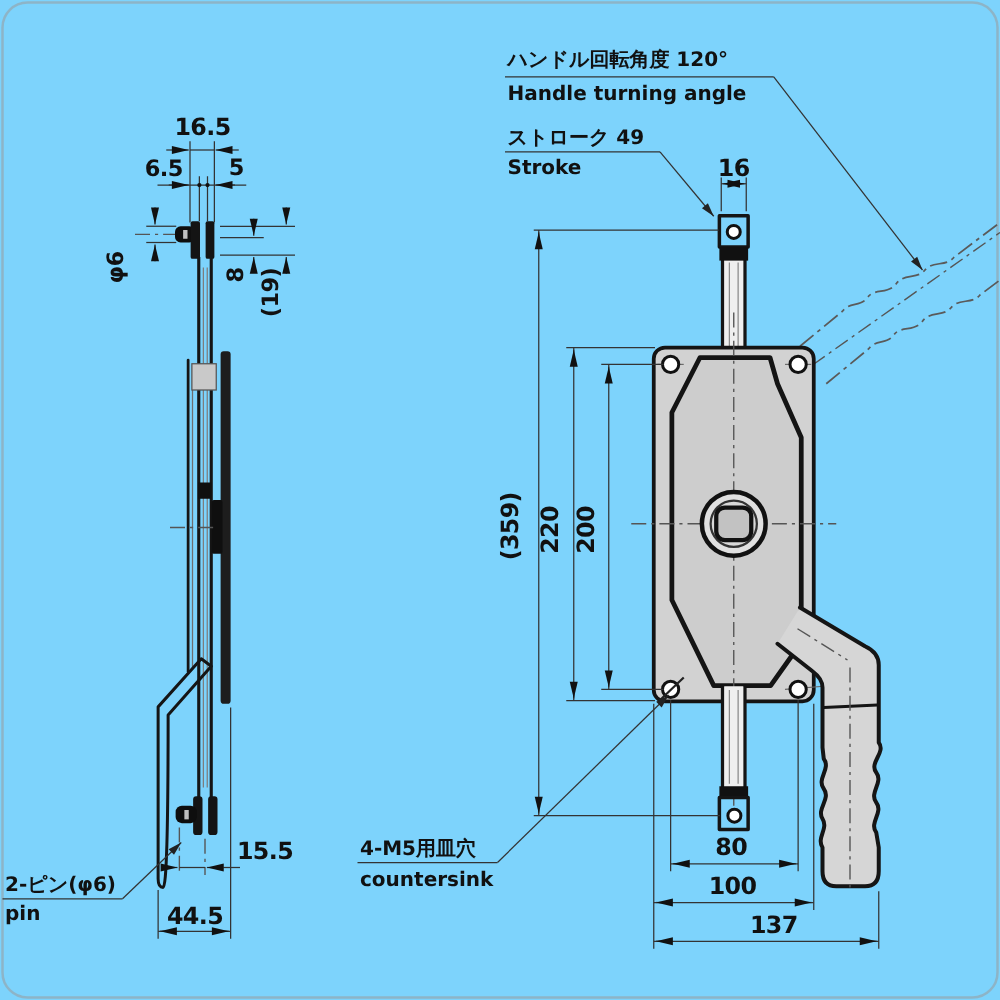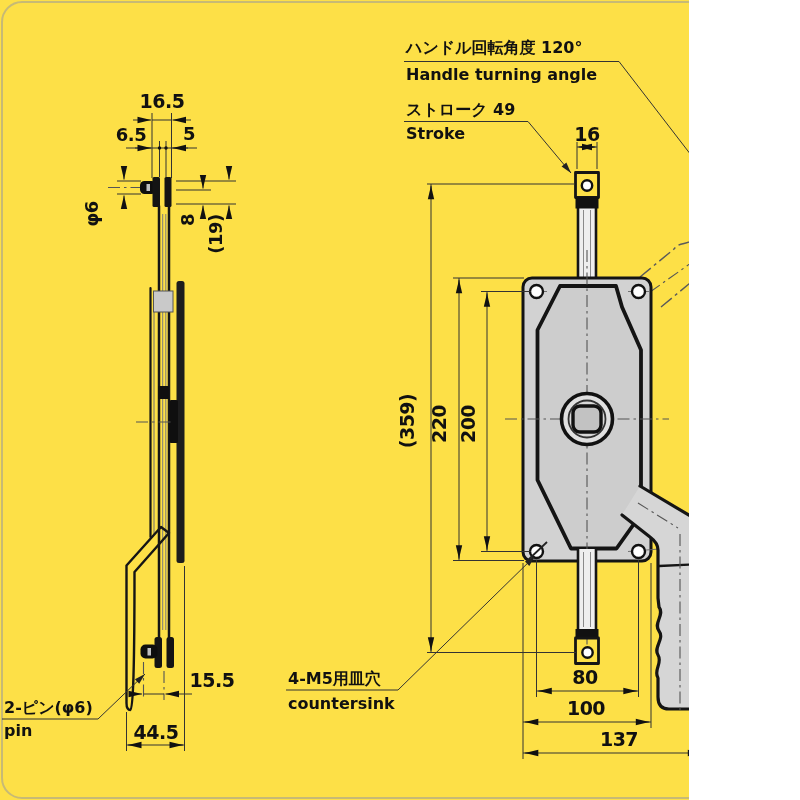--- a/index.html
+++ b/index.html
@@ -1,16 +1,16 @@
 <!DOCTYPE html>
 <html><head>
 <meta charset="utf-8">
 <style>
   html,body{margin:0;padding:0;background:#fff;}
-  #stage{position:relative;width:689px;height:800px;background:#fde047;overflow:hidden;
+  #stage{position:relative;width:800px;height:800px;background:#7dd3fc;overflow:hidden;
          font-family:"DejaVu Sans","Liberation Sans",sans-serif;}
   svg{position:absolute;left:0;top:0;}
   text{fill:#111;}
   .dim{font-size:19px;font-weight:bold;letter-spacing:-0.5px;}
   .dimS{font-size:18px;font-weight:bold;letter-spacing:-0.5px;}
   .lbl{font-size:16px;font-weight:bold;}
   .lblE{font-size:16px;font-weight:bold;}
   .thin{stroke:#333;stroke-width:1;fill:none;}
   .chain{stroke:#555;stroke-width:1.1;fill:none;stroke-dasharray:12 4 2.5 4;}
   .phan{stroke:#5a5a5a;stroke-width:1.4;fill:none;stroke-dasharray:14 4 3 4;}

